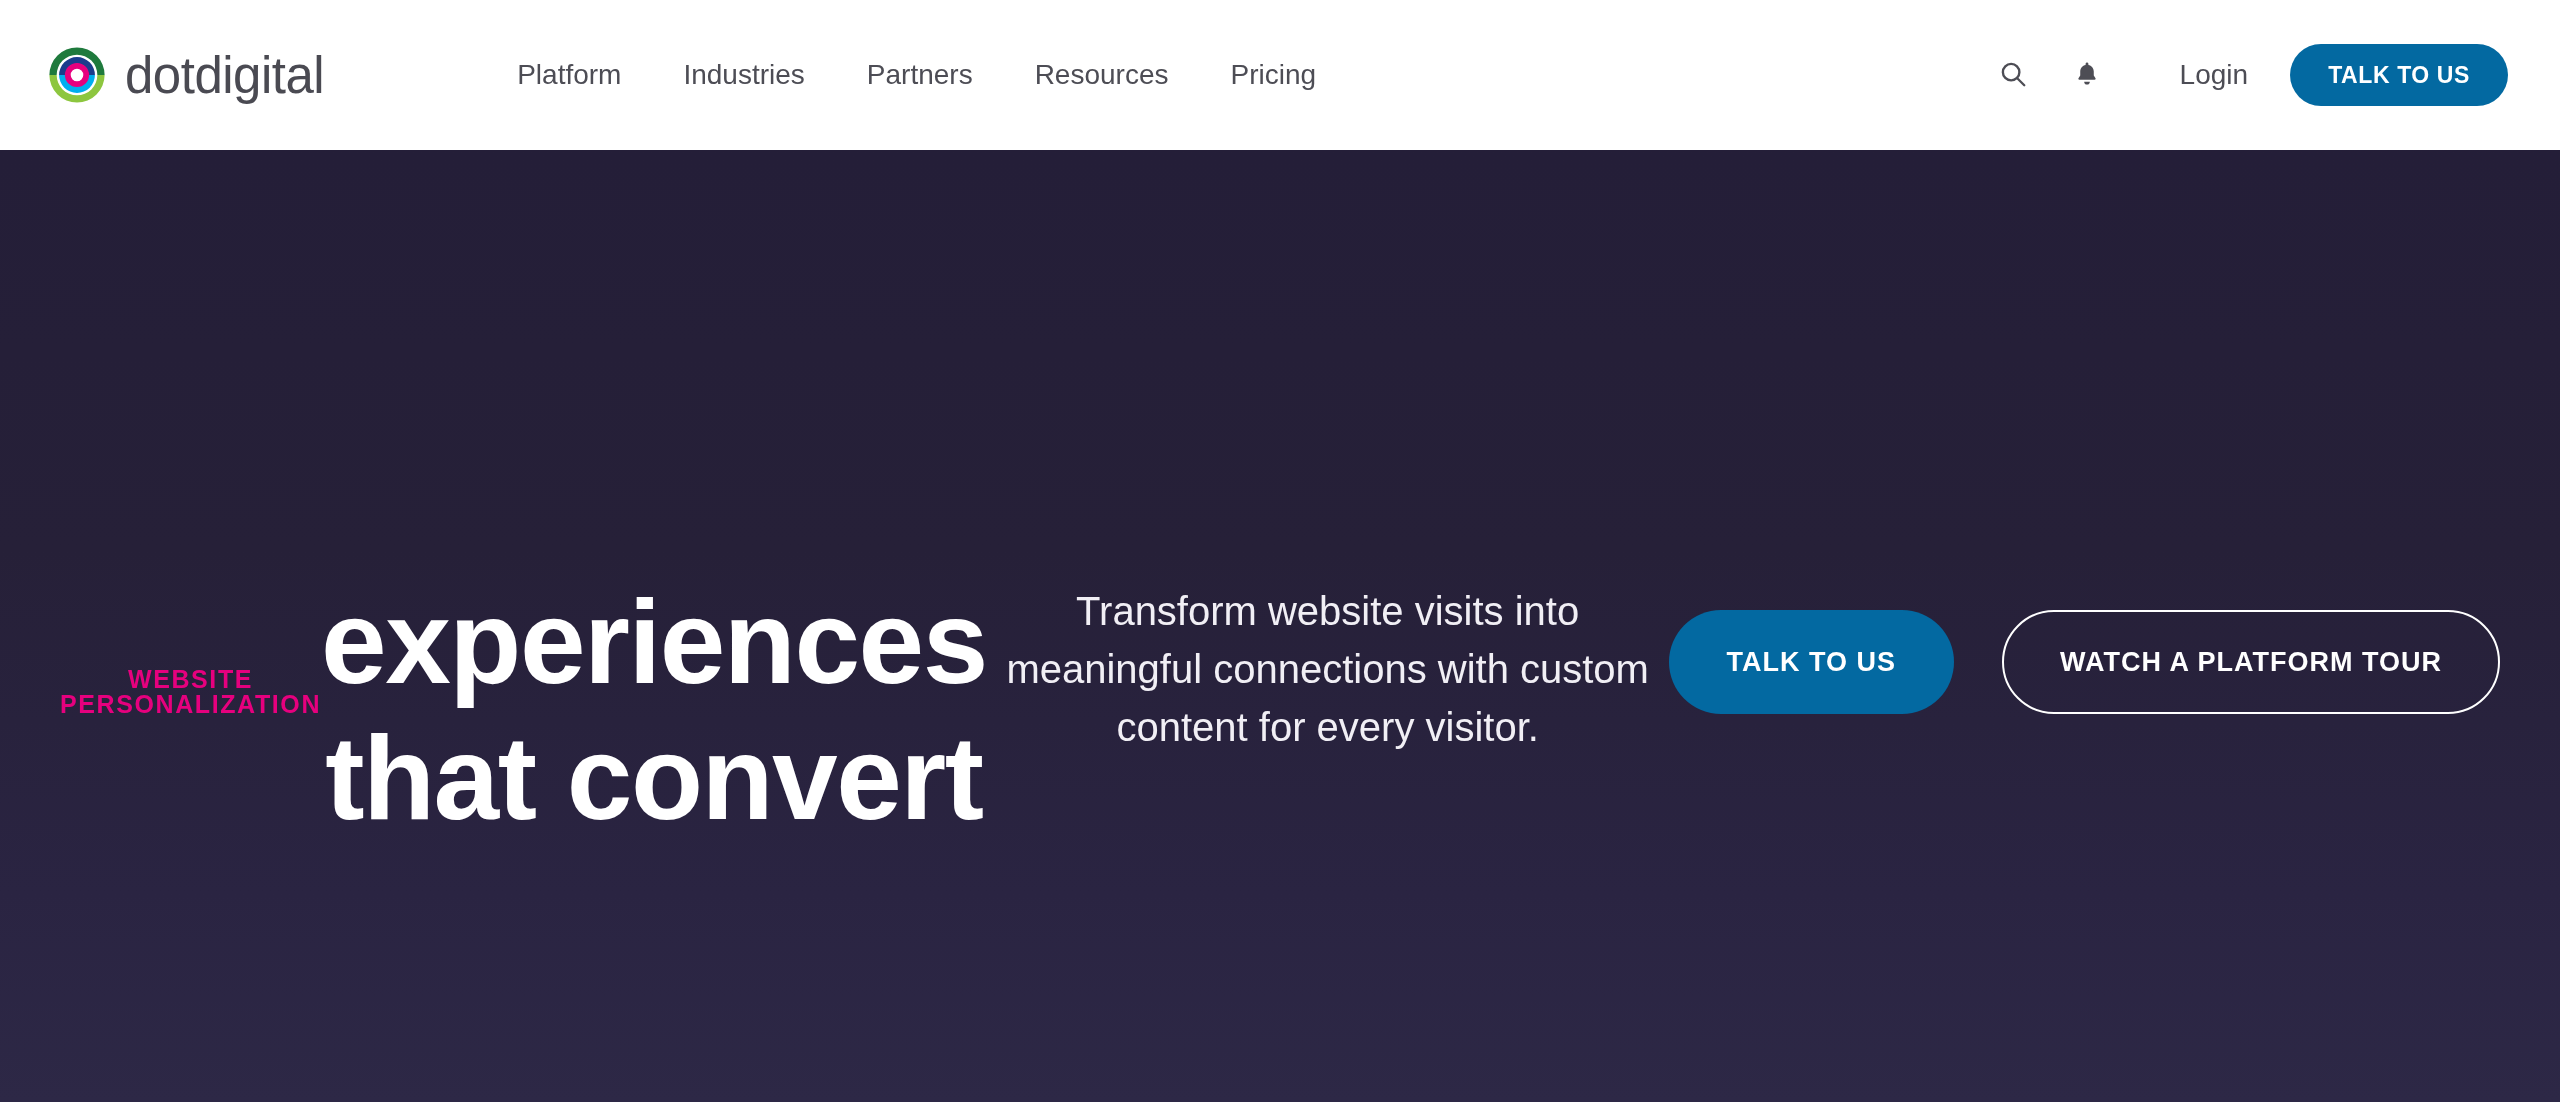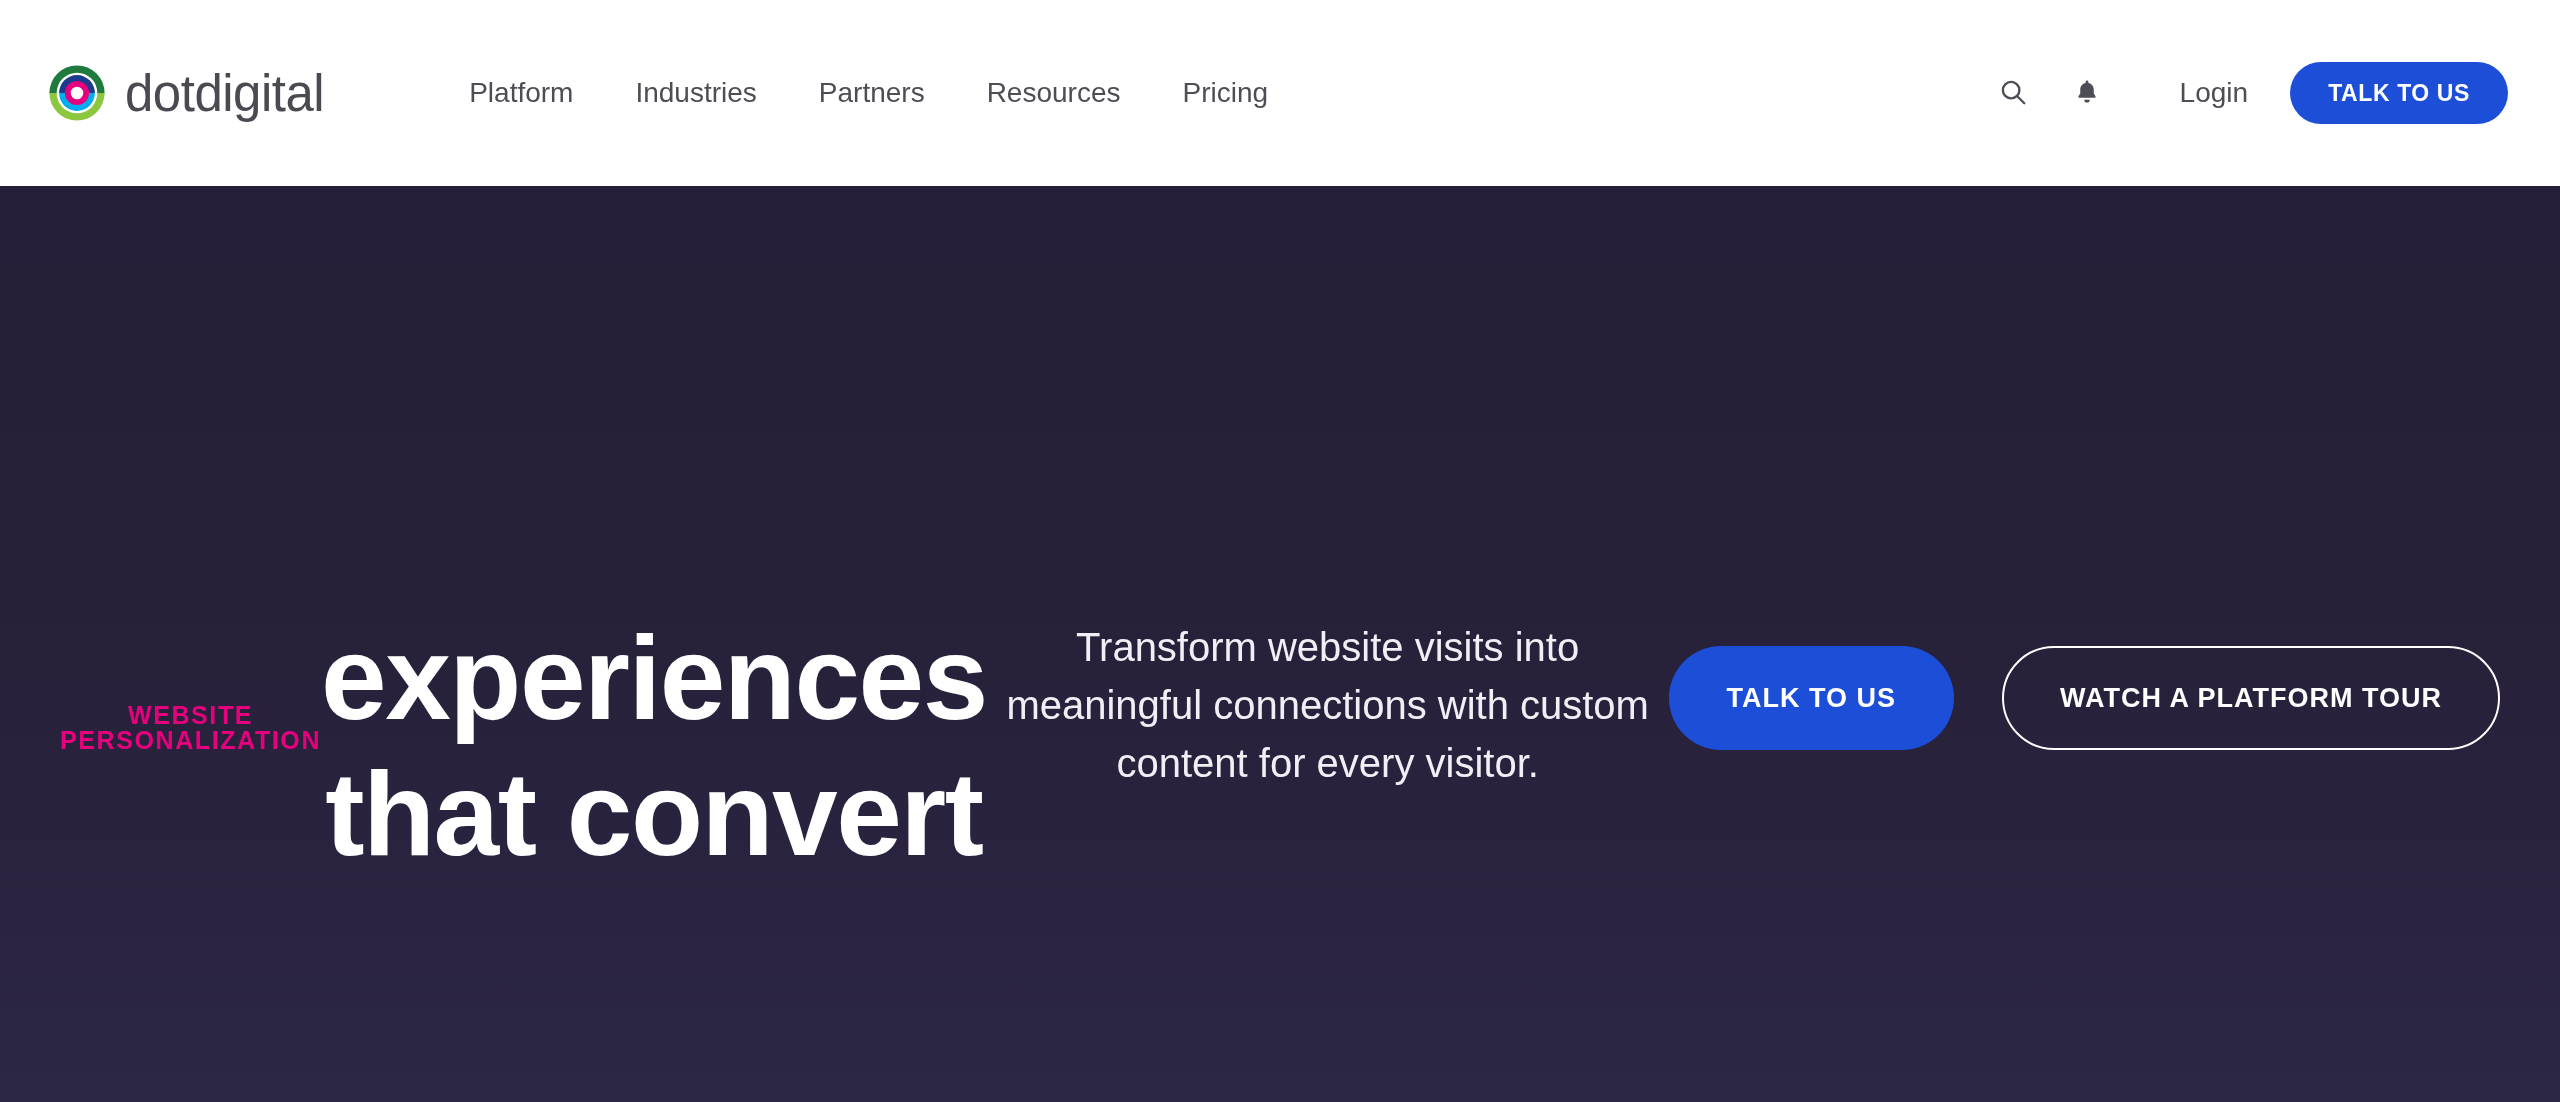--- a/index.html
+++ b/index.html
@@ -12,27 +12,28 @@
   }
 
   body {
     font-family: "Liberation Sans", "DejaVu Sans", sans-serif;
     background: #241E38;
     -webkit-font-smoothing: antialiased;
   }
 
   
   .site-header {
-    height: 186px;
+    height: 150px;
     background: #FFFFFF;
     display: flex;
     align-items: center;
     padding: 0 52px 0 46px;
     position: relative;
     z-index: 10;
+    gap: 48px;
   }
 
   .brand {
     display: flex;
     align-items: center;
     gap: 17px;
     text-decoration: none;
     flex: 0 0 auto;
   }
 
@@ -110,21 +111,21 @@
     border-radius: 999px;
     text-decoration: none;
     white-space: nowrap;
     cursor: pointer;
     font-weight: 700;
     letter-spacing: 0.6px;
     border: 2px solid transparent;
   }
 
   .btn-pink {
-    background: #1d4ed8;
+    background: #0369a1;
     color: #FFFFFF;
   }
 
   .header-cta {
     height: 62px;
     padding: 0 36px;
     font-size: 23px;
   }
 
   

